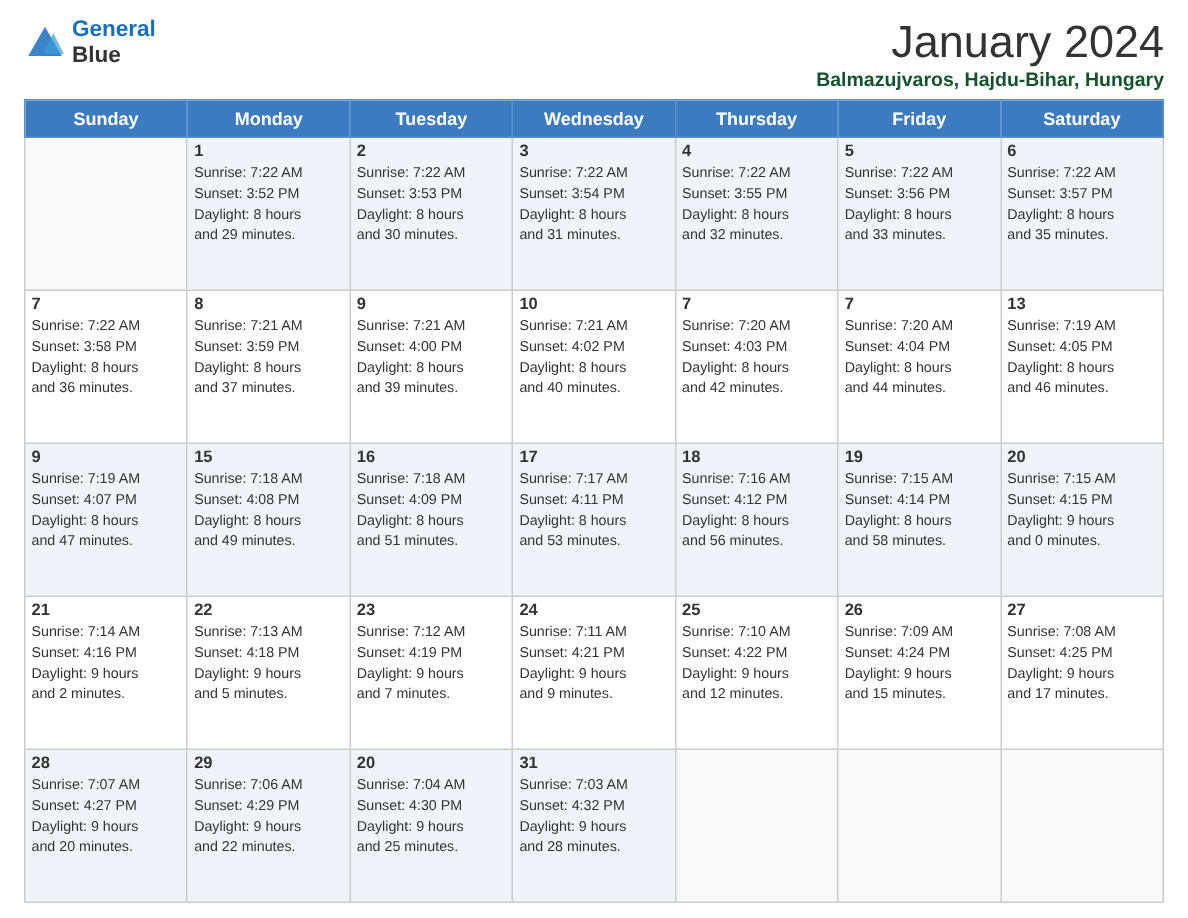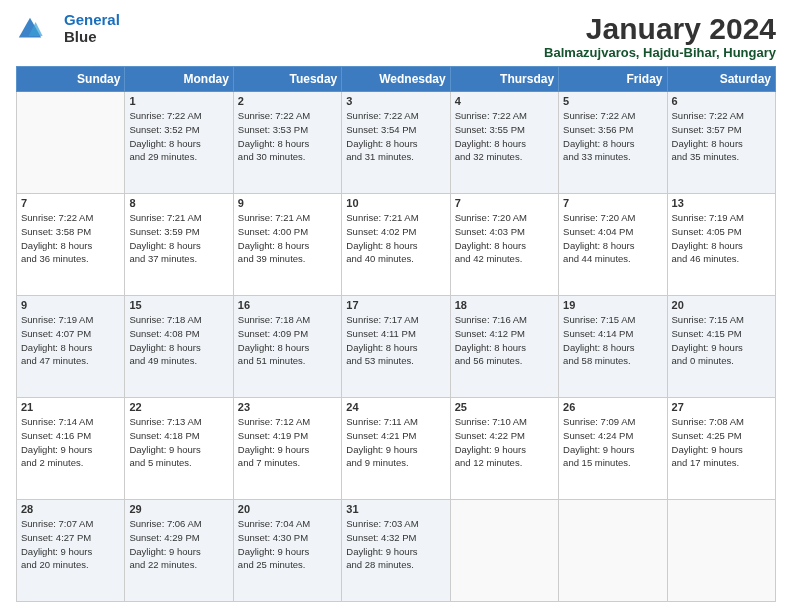--- a/index.html
+++ b/index.html
@@ -19,62 +19,62 @@
     }
     .header {
       display: flex;
       align-items: flex-start;
       justify-content: space-between;
       margin-bottom: 6px;
     }
     .logo {
       display: flex;
       align-items: center;
-      gap: 20px;
+      gap: 4px;
     }
     .logo-text {
       font-size: 15px;
       font-weight: bold;
       color: #333;
       line-height: 1.1;
     }
     .logo-text span {
       color: #1a6fbd;
     }
     .logo-icon {
       width: 28px;
       height: 28px;
     }
     .title-block {
       text-align: right;
     }
     .month-title {
       font-size: 30px;
-      font-weight: 700;
+      font-weight: 400;
       color: #333;
       line-height: 1.1;
     }
     .location {
       font-size: 13px;
       color: #14532d;
       font-weight: bold;
     }
     .calendar {
       flex: 1;
       border-collapse: collapse;
       width: 100%;
       table-layout: fixed;
     }
     .calendar thead tr th {
       background-color: #3c7bbf;
       color: #fff;
       font-size: 12px;
       font-weight: bold;
       padding: 5px 4px;
-      text-align: right;
+      text-align: center;
       border: 1px solid #5a93cc;
     }
     .calendar tbody tr td {
       border: 1px solid #ccc;
       vertical-align: top;
       padding: 3px 4px;
       font-size: 9.5px;
       color: #333;
       height: 86px;
     }

